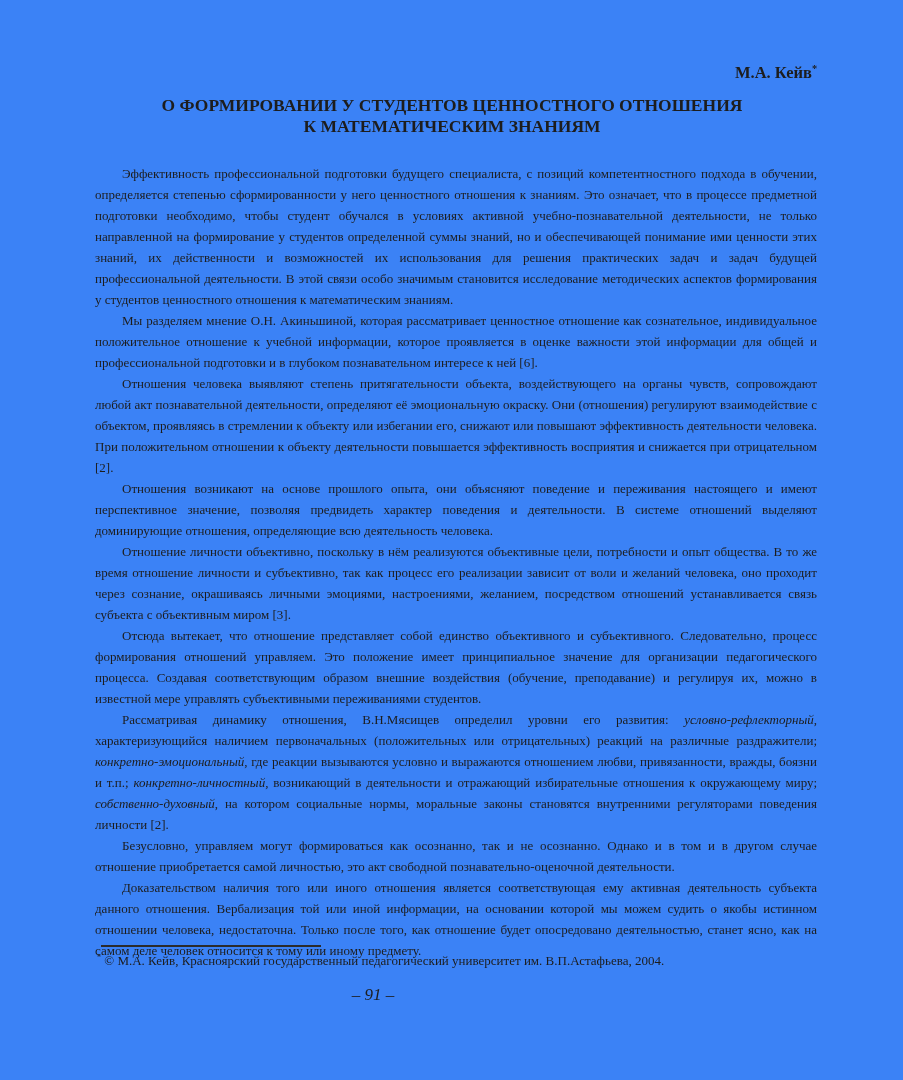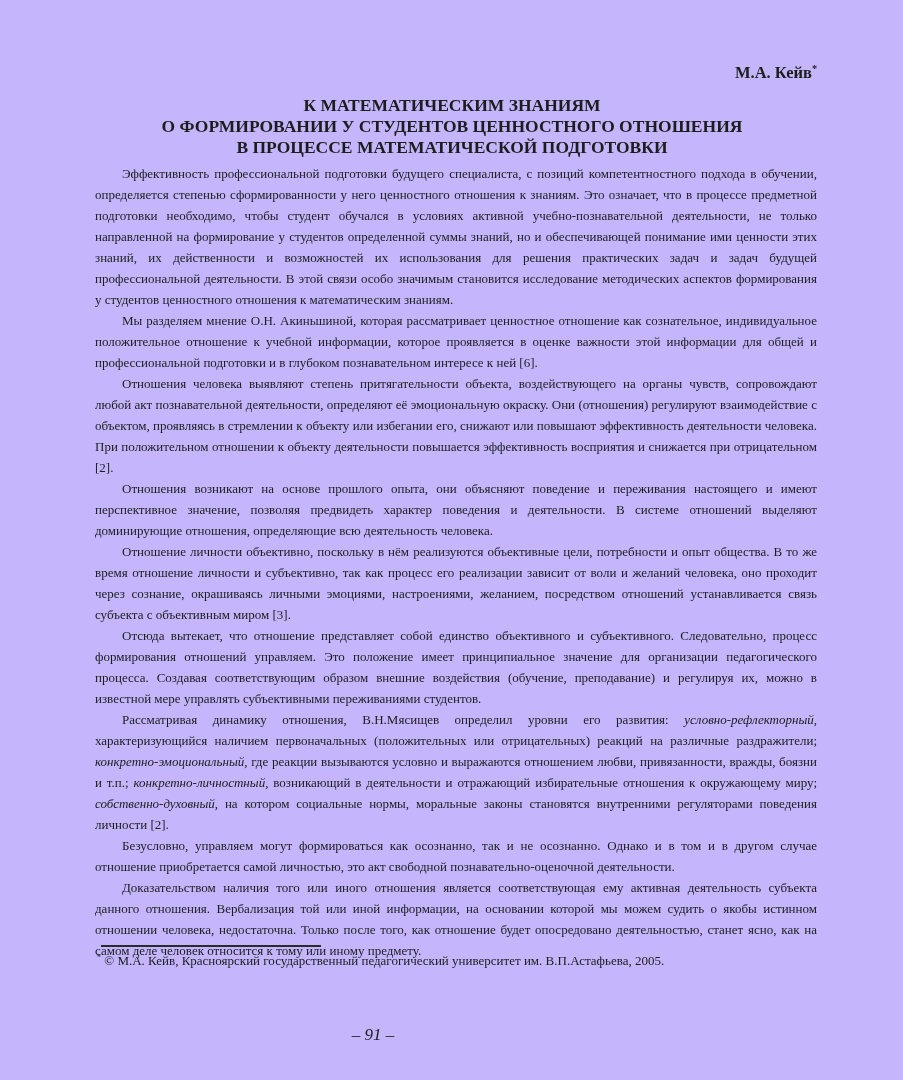--- a/index.html
+++ b/index.html
@@ -6,21 +6,21 @@
   body {
     width: 903px; height: 1080px;
     background: #ffffff;
     color: #1d1d1d;
     font-family: "Liberation Serif", serif;
     position: relative;
     overflow: hidden;
   }
   .page {
     position: absolute; inset: 0;
-    background: #c4b5fd;
+    background: #3b82f6;
   }
   .author-line {
     position: absolute;
     top: 63px; left: 95px; width: 722px;
     text-align: right;
     font-weight: 700;
     font-size: 16.5px;
     line-height: 20px;
     white-space: nowrap;
   }
@@ -61,52 +61,50 @@
     border-top: 2px solid #2b2b2b;
     margin: 0 0 6px 6px;
   }
   .footnote-text-row { padding-left: 2px; }
   .page-number {
     position: absolute;
     top: 985px; left: 0; width: 746px;
     text-align: center;
     font-style: italic;
     font-size: 17px;
-    margin-top: 40px;
   }
 </style>
 </head>
 <body>
 
 <div class="page">
 
   <div class="author-line">
     <span>М.А. Кейв</span><sup>*</sup>
   </div>
 
   <div class="title-block">
+      <div class="title-line">О ФОРМИРОВАНИИ У СТУДЕНТОВ ЦЕННОСТНОГО ОТНОШЕНИЯ</div>
       <div class="title-line">К МАТЕМАТИЧЕСКИМ ЗНАНИЯМ</div>
-      <div class="title-line">О ФОРМИРОВАНИИ У СТУДЕНТОВ ЦЕННОСТНОГО ОТНОШЕНИЯ</div>
-      <div class="title-line">В ПРОЦЕССЕ МАТЕМАТИЧЕСКОЙ ПОДГОТОВКИ</div>
     </div>
 
   <div class="article">
       <p class="para"><span>Эффективность профессиональной подготовки будущего специалиста, с позиций компетентностного подхода в обучении, определяется степенью сформированности у него ценностного отношения к знаниям. Это означает, что в процессе предметной подготовки необходимо, чтобы студент обучался в условиях активной учебно-познавательной деятельности, не только направленной на формирование у студентов определенной суммы знаний, но и обеспечивающей понимание ими ценности этих знаний, их действенности и возможностей их использования для решения практических задач и задач будущей профессиональной деятельности. В этой связи особо значимым становится исследование методических аспектов формирования у студентов ценностного отношения к математическим знаниям.</span></p>
       <p class="para"><span>Мы разделяем мнение О.Н. Акиньшиной, которая рассматривает ценностное отношение как сознательное, индивидуальное положительное отношение к учебной информации, которое проявляется в оценке важности этой информации для общей и профессиональной подготовки и в глубоком познавательном интересе к ней [6].</span></p>
       <p class="para"><span>Отношения человека выявляют степень притягательности объекта, воздействующего на органы чувств, сопровождают любой акт познавательной деятельности, определяют её эмоциональную окраску. Они (отношения) регулируют взаимодействие с объектом, проявляясь в стремлении к объекту или избегании его, снижают или повышают эффективность деятельности человека. При положительном отношении к объекту деятельности повышается эффективность восприятия и снижается при отрицательном [2].</span></p>
       <p class="para"><span>Отношения возникают на основе прошлого опыта, они объясняют поведение и переживания настоящего и имеют перспективное значение, позволяя предвидеть характер поведения и деятельности. В системе отношений выделяют доминирующие отношения, определяющие всю деятельность человека.</span></p>
       <p class="para"><span>Отношение личности объективно, поскольку в нём реализуются объективные цели, потребности и опыт общества. В то же время отношение личности и субъективно, так как процесс его реализации зависит от воли и желаний человека, оно проходит через сознание, окрашиваясь личными эмоциями, настроениями, желанием, посредством отношений устанавливается связь субъекта с объективным миром [3].</span></p>
       <p class="para"><span>Отсюда вытекает, что отношение представляет собой единство объективного и субъективного. Следовательно, процесс формирования отношений управляем. Это положение имеет принципиальное значение для организации педагогического процесса. Создавая соответствующим образом внешние воздействия (обучение, преподавание) и регулируя их, можно в известной мере управлять субъективными переживаниями студентов.</span></p>
       <p class="para"><span>Рассматривая динамику отношения, В.Н.Мясищев определил уровни его развития: </span><span class="em">условно-рефлекторный</span><span>, характеризующийся наличием первоначальных (положительных или отрицательных) реакций на различные раздражители; </span><span class="em">конкретно-эмоциональный</span><span>, где реакции вызываются условно и выражаются отношением любви, привязанности, вражды, боязни и т.п.; </span><span class="em">конкретно-личностный</span><span>, возникающий в деятельности и отражающий избирательные отношения к окружающему миру; </span><span class="em">собственно-духовный</span><span>, на котором социальные нормы, моральные законы становятся внутренними регуляторами поведения личности [2].</span></p>
       <p class="para"><span>Безусловно, управляем могут формироваться как осознанно, так и не осознанно. Однако и в том и в другом случае отношение приобретается самой личностью, это акт свободной познавательно-оценочной деятельности.</span></p>
       <p class="para"><span>Доказательством наличия того или иного отношения является соответствующая ему активная деятельность субъекта данного отношения. Вербализация той или иной информации, на основании которой мы можем судить о якобы истинном отношении человека, недостаточна. Только после того, как отношение будет опосредовано деятельностью, станет ясно, как на самом деле человек относится к тому или иному предмету.</span></p>
     </div>
 
   <div class="footnote">
     <div class="footnote-rule"></div>
     <div class="footnote-text-row">
-      <sup>*</sup><span> © М.А. Кейв, Красноярский государственный педагогический университет им. В.П.Астафьева, 2005.</span>
+      <sup>*</sup><span> © М.А. Кейв, Красноярский государственный педагогический университет им. В.П.Астафьева, 2004.</span>
     </div>
   </div>
 
   <div class="page-number">– 91 –</div>
 
 </div>
 
 </body></html>

